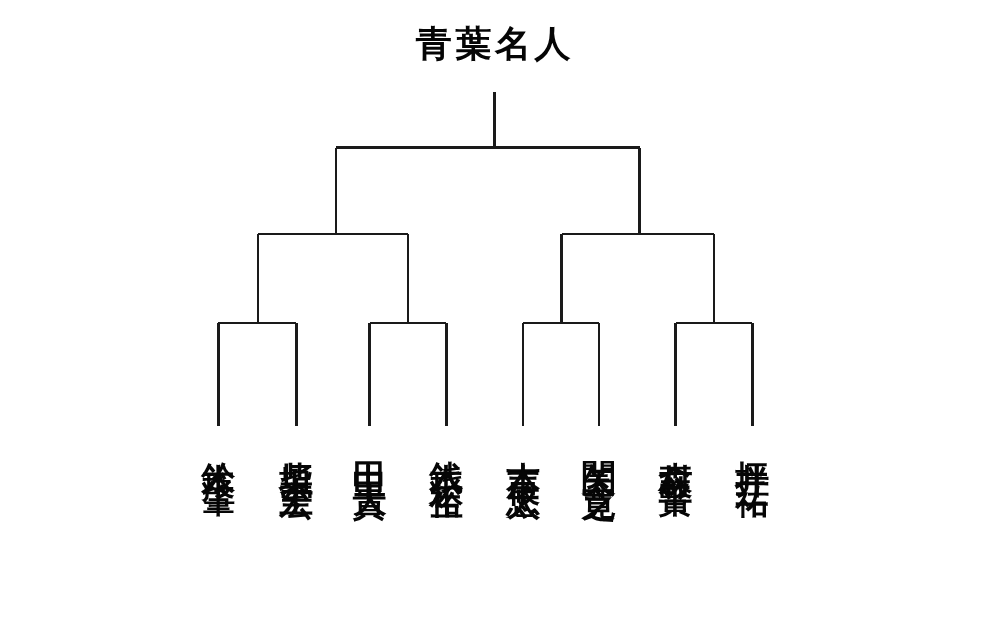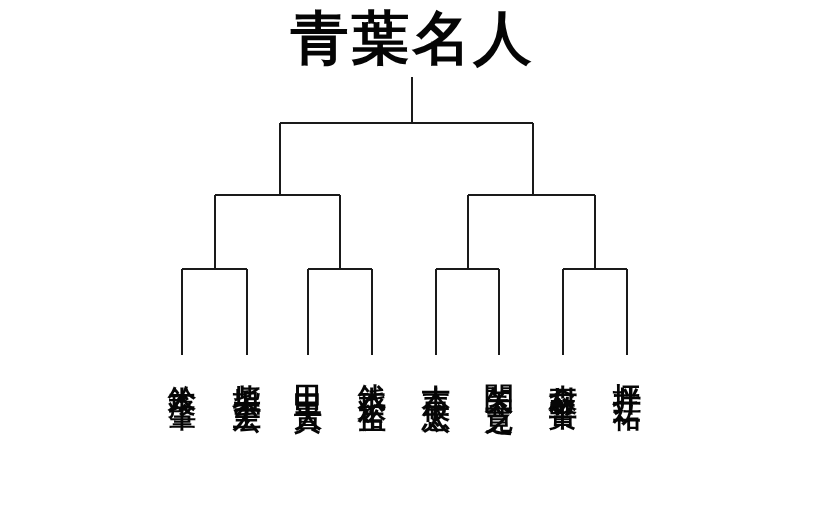--- a/index.html
+++ b/index.html
@@ -18,21 +18,21 @@
   }
 
   
   .title {
     position: absolute;
     left: 0;
     top: 12px;
     width: 825px;
     text-align: center;
     font-family: "DejaVu Serif", "Liberation Serif", serif;
-    font-size: 58px;
+    font-size: 30px;
     line-height: 52px;
     font-weight: 600;
     color: #050505;
     letter-spacing: 3px;
     white-space: nowrap;
   }
 
   
   .bracket-svg {
     position: absolute;

